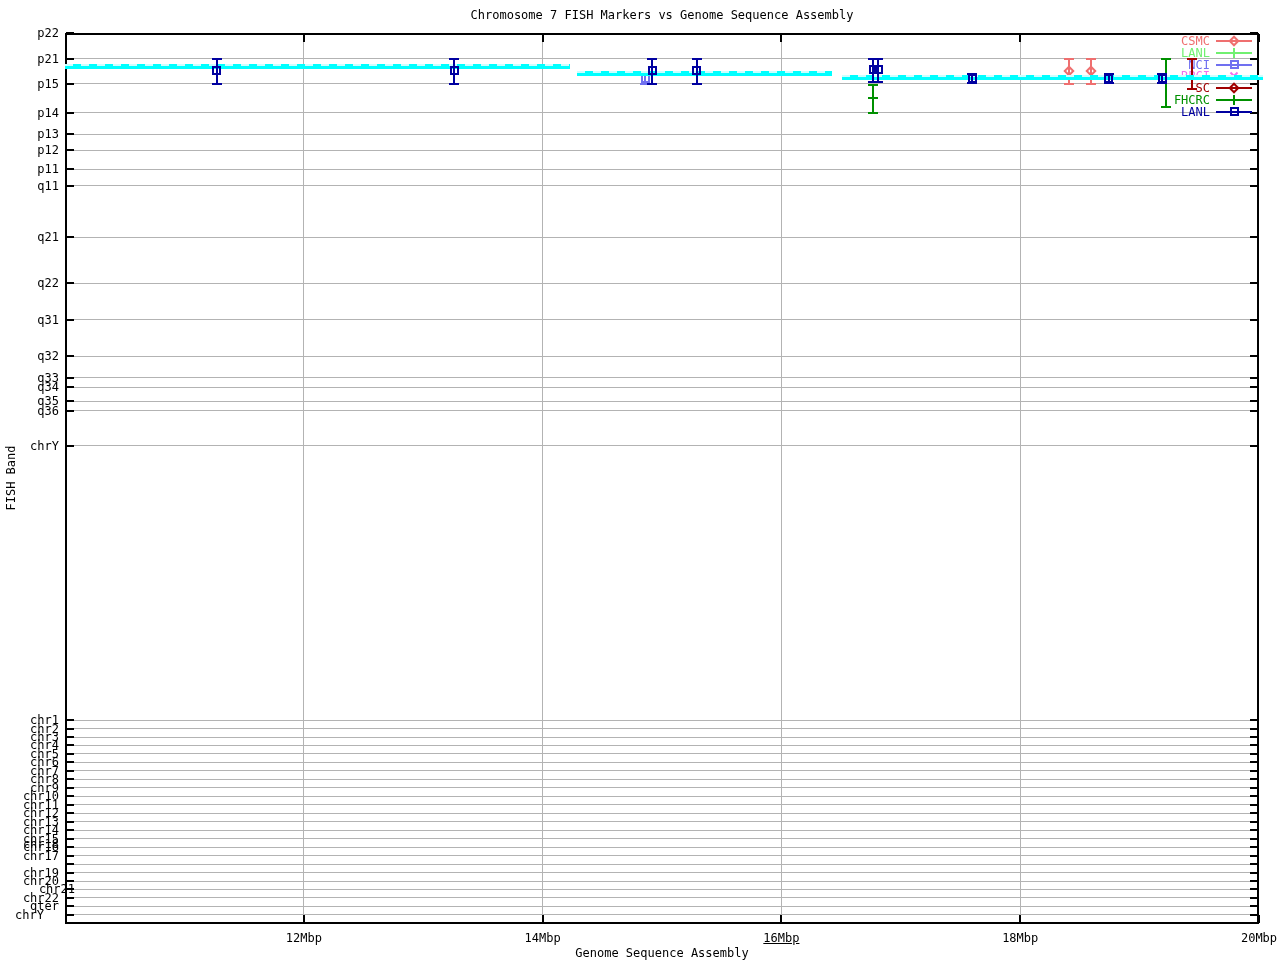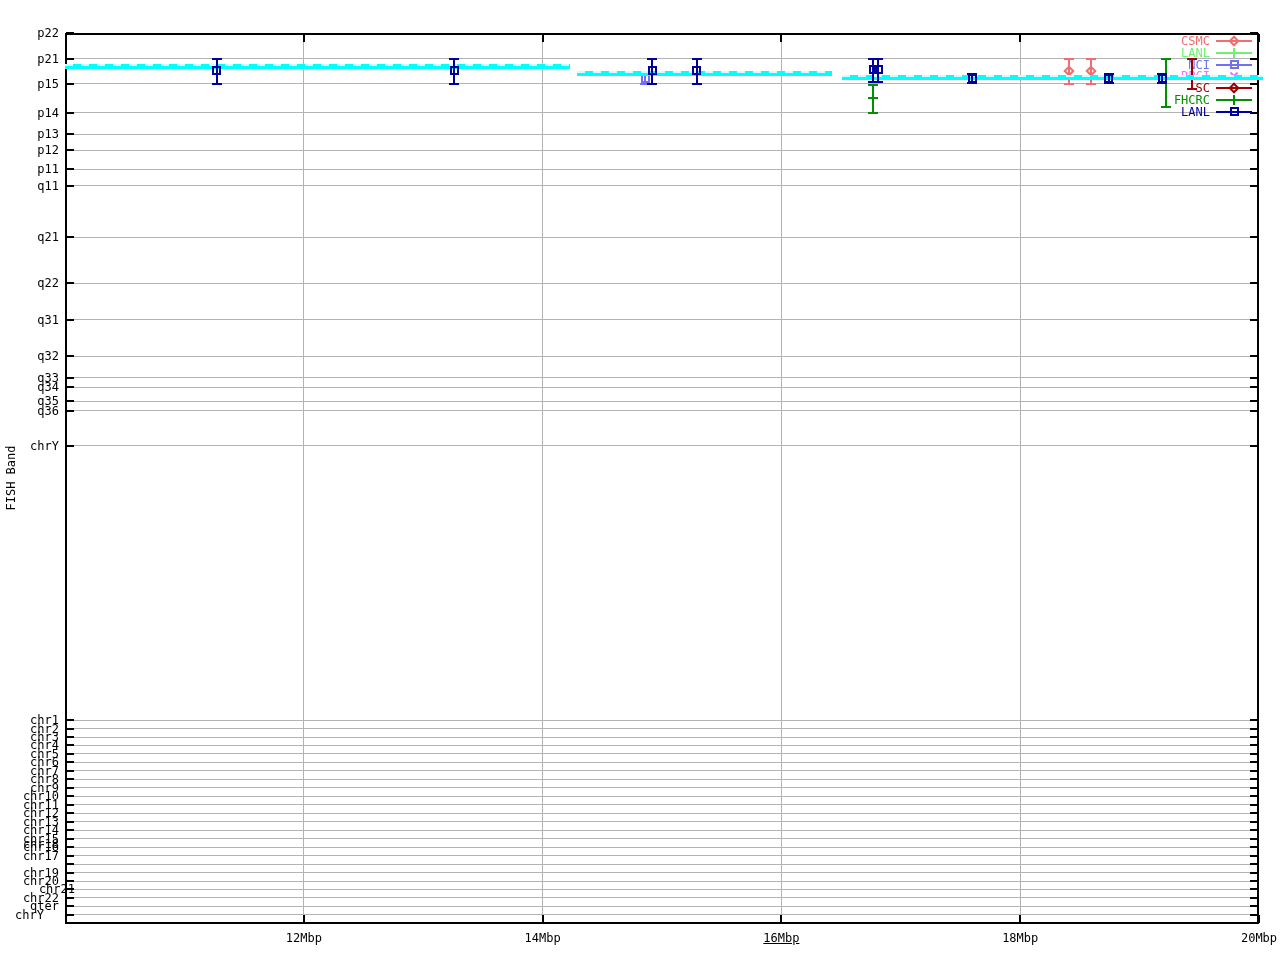--- a/index.html
+++ b/index.html
@@ -23,21 +23,23 @@
   .ebar{position:absolute;width:2px;}
   .ecap{position:absolute;width:10px;height:2px;}
   .msquare{position:absolute;width:9px;height:9px;border:2px solid;box-sizing:border-box;background:transparent;}
   .mdiamond{position:absolute;width:8px;height:8px;border:2px solid;box-sizing:border-box;transform:rotate(45deg);background:transparent;}
   .mbar{position:absolute;}
 </style>
 </head>
 <body>
 
 <div id="stage">
+  <div class="title">Chromosome 7 FISH Markers vs Genome Sequence Assembly</div>
   <div class="yaxis-label">FISH Band</div>
+  <div class="xaxis-label">Genome Sequence Assembly</div>
   <div id="plot">
       <div class="gv" style="left: 303.3px; top: 33px; height: 891px;"></div>
       <div class="tick" style="left: 302.8px; top: 915px; width: 2px; height: 8px;"></div>
       <div class="tick" style="left: 302.8px; top: 34px; width: 2px; height: 8px;"></div>
       <div class="xlab" style="left: 268.8px; top: 931px; width: 70px;">12Mbp</div>
       <div class="gv" style="left: 542.1px; top: 33px; height: 891px;"></div>
       <div class="tick" style="left: 541.6px; top: 915px; width: 2px; height: 8px;"></div>
       <div class="tick" style="left: 541.6px; top: 34px; width: 2px; height: 8px;"></div>
       <div class="xlab" style="left: 507.6px; top: 931px; width: 70px;">14Mbp</div>
       <div class="gv" style="left: 780.9px; top: 33px; height: 891px;"></div>

